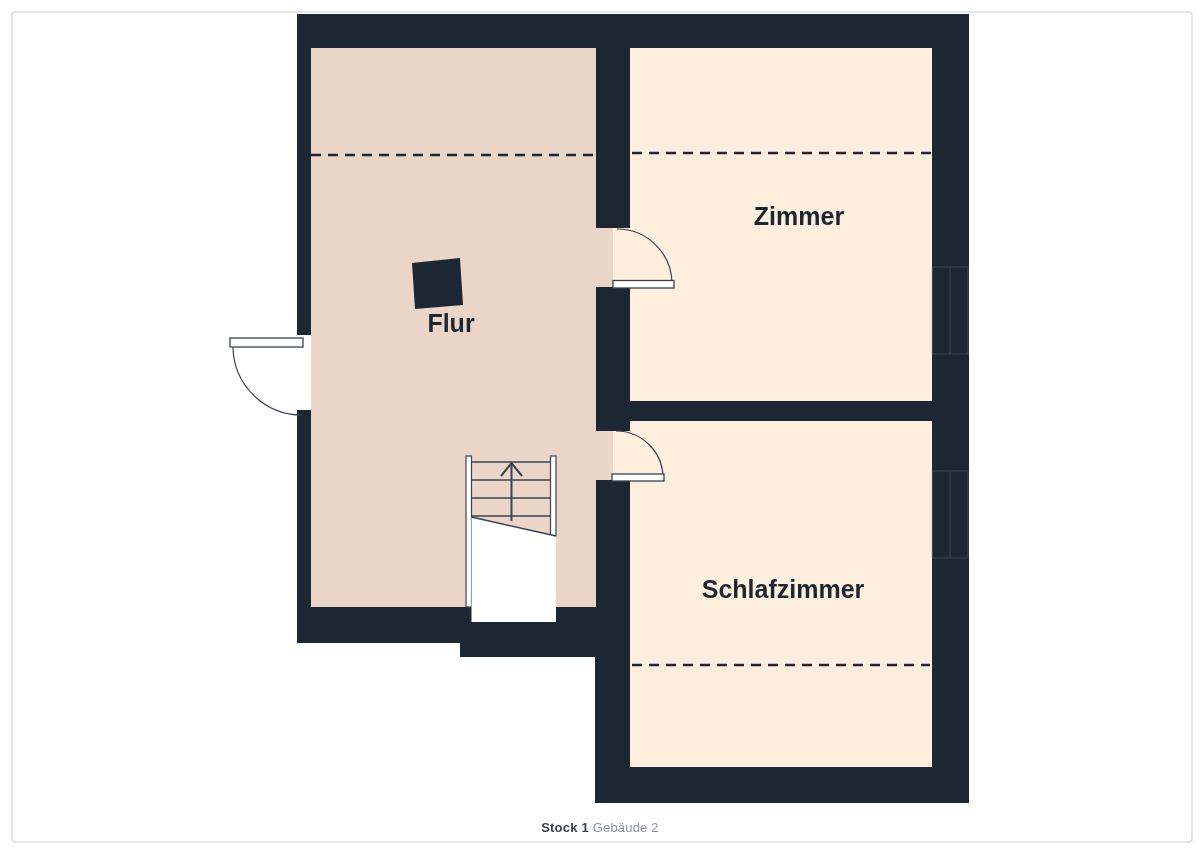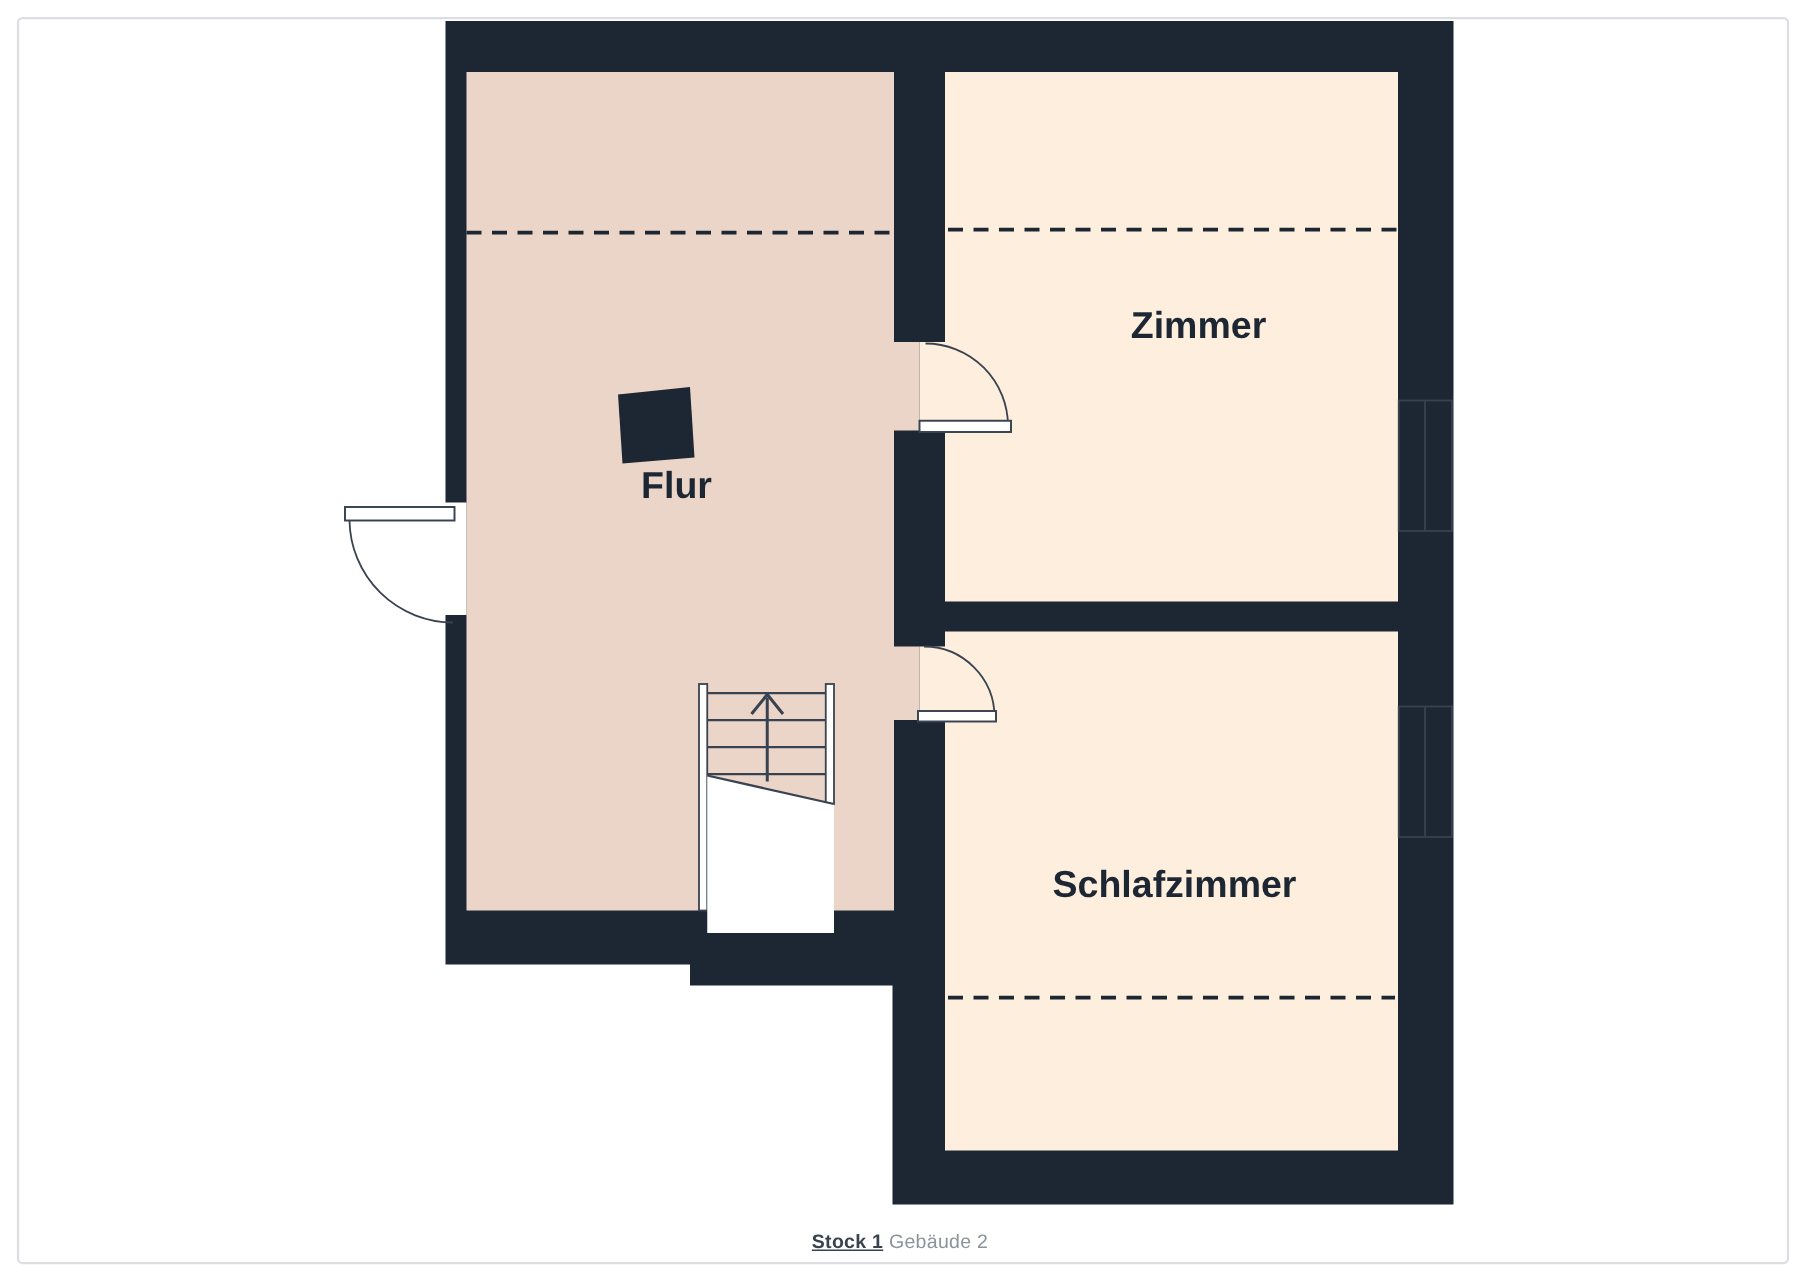--- a/index.html
+++ b/index.html
@@ -33,21 +33,21 @@
     text-anchor: middle;
   }
 
   .caption {
     position: absolute;
     left: 0; top: 820px; width: 100%;
     text-align: center;
     font-size: 13px;
     letter-spacing: 0.2px;
   }
-  .caption .floor    { font-weight: 700; color: var(--footer-text); text-decoration: underline; }
+  .caption .floor    { font-weight: 700; color: var(--footer-text); }
   .caption .building { color: var(--footer-muted); margin-left: 0; }
 </style>
 </head>
 <body>
 
 <div id="stage">
 
   <svg class="plan" width="1200" height="848" viewBox="0 0 1200 848">
 
     <rect class="frame" x="12" y="12" width="1180" height="830" rx="3"></rect>

